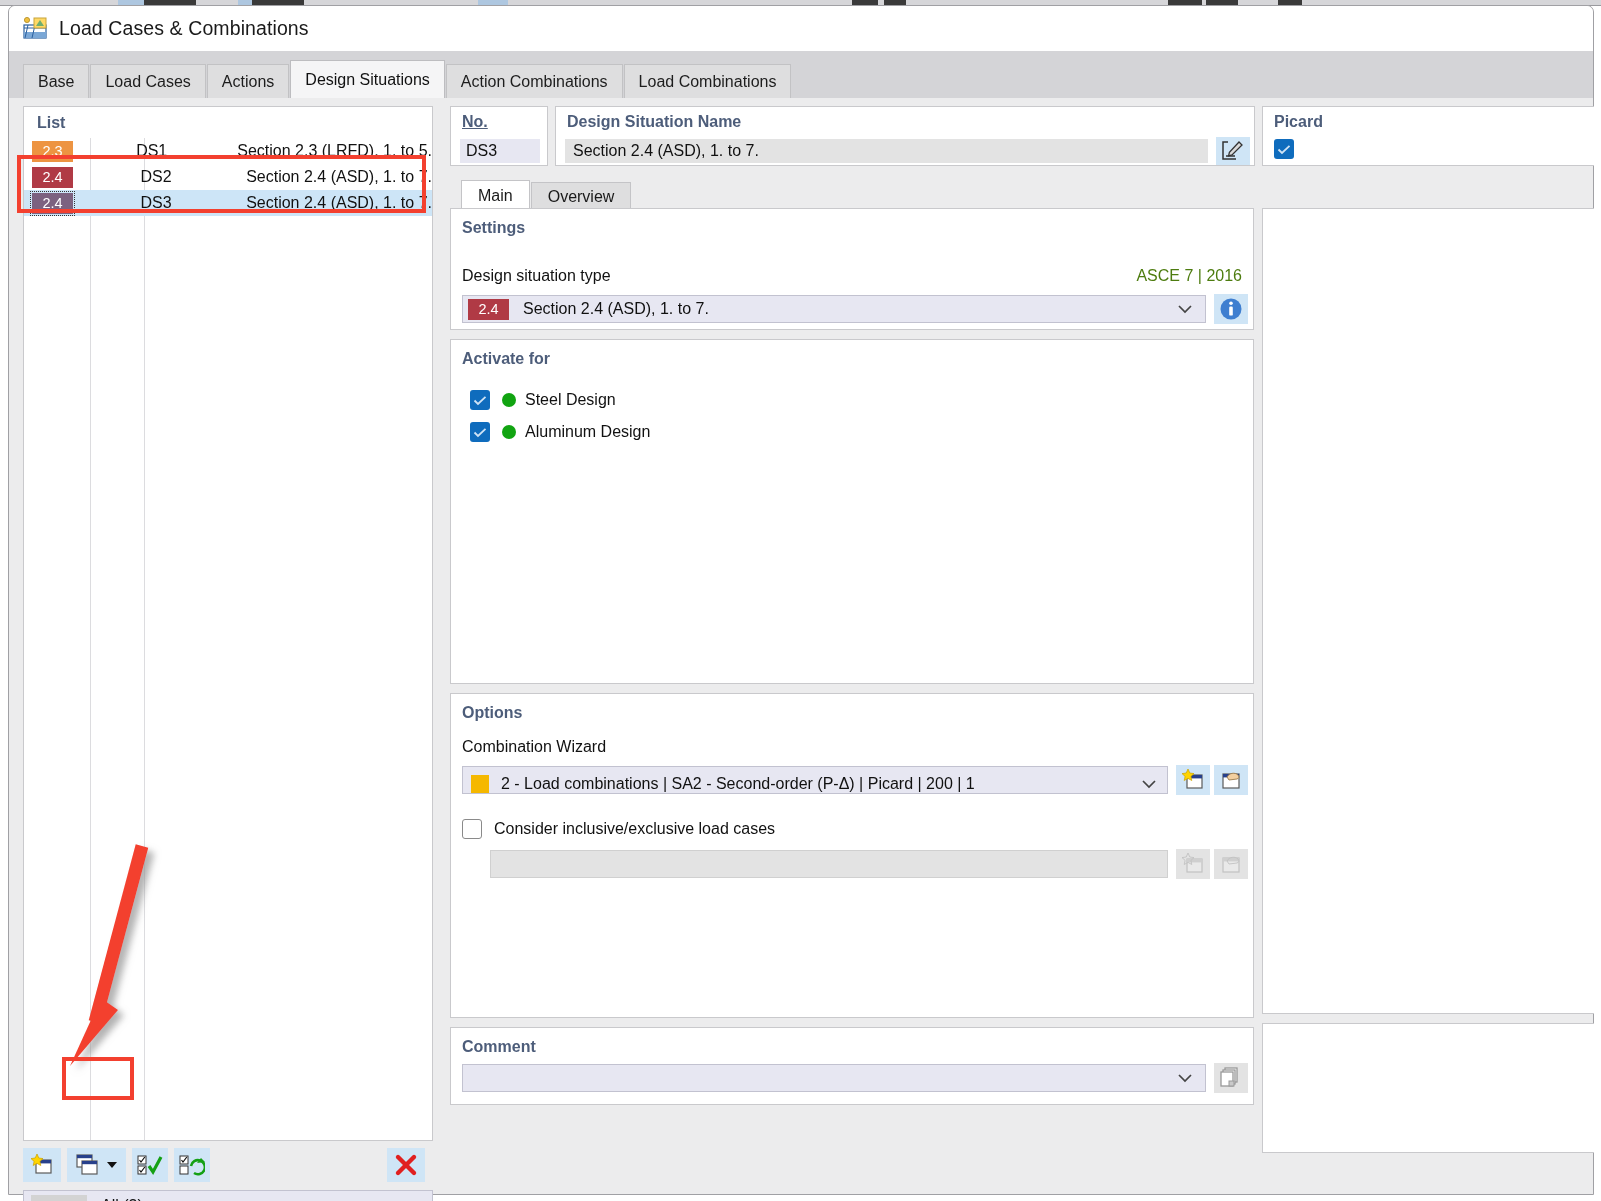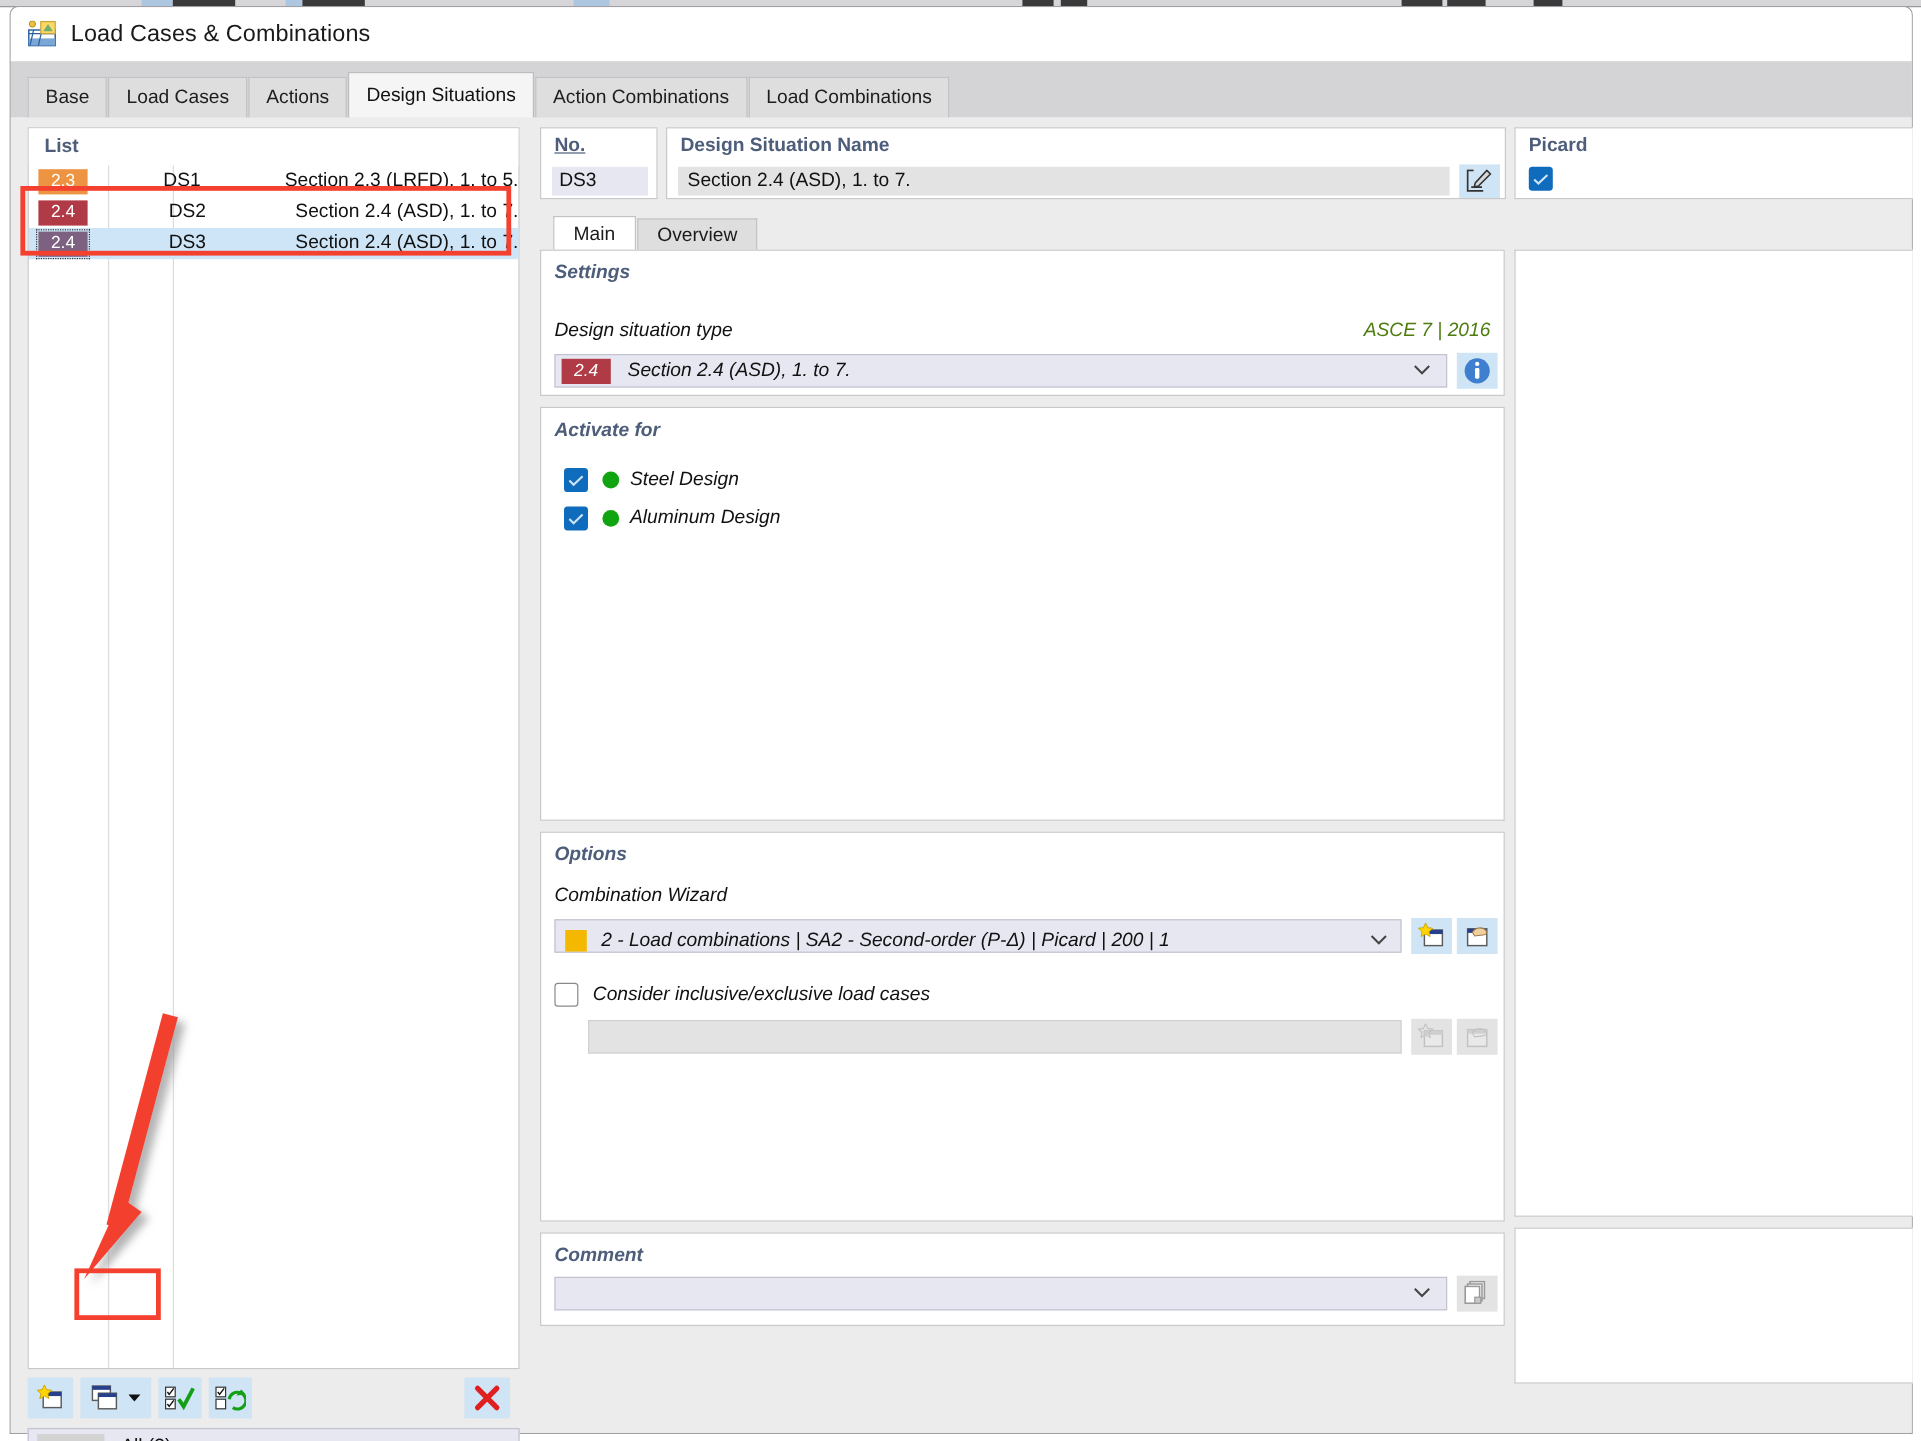--- a/index.html
+++ b/index.html
@@ -176,21 +176,21 @@
   }
   .itab {
     height: 28px; padding: 0 16px; display: flex; align-items: center;
     font-size: 16px; color: #1a1a1a; background: #dededf;
     border: 1px solid #c4c4c7; border-bottom: none; margin-right: 1px;
   }
   .itab.active { background: #ffffff; height: 30px; border-color: #c4c4c7; }
 
   
   #main-col {
-    position: absolute; left: 441px; top: 110px; width: 804px; bottom: 0; font-style: italic;
+    position: absolute; left: 441px; top: 110px; width: 804px; bottom: 0;
   }
   .card {
     background: #ffffff; border: 1px solid #c9c9cc; margin-bottom: 9px;
     position: relative;
   }
   .card-title {
     font-size: 16px; font-weight: bold; color: #4d5d7a;
     padding: 10px 0 0 11px;
   }
 

